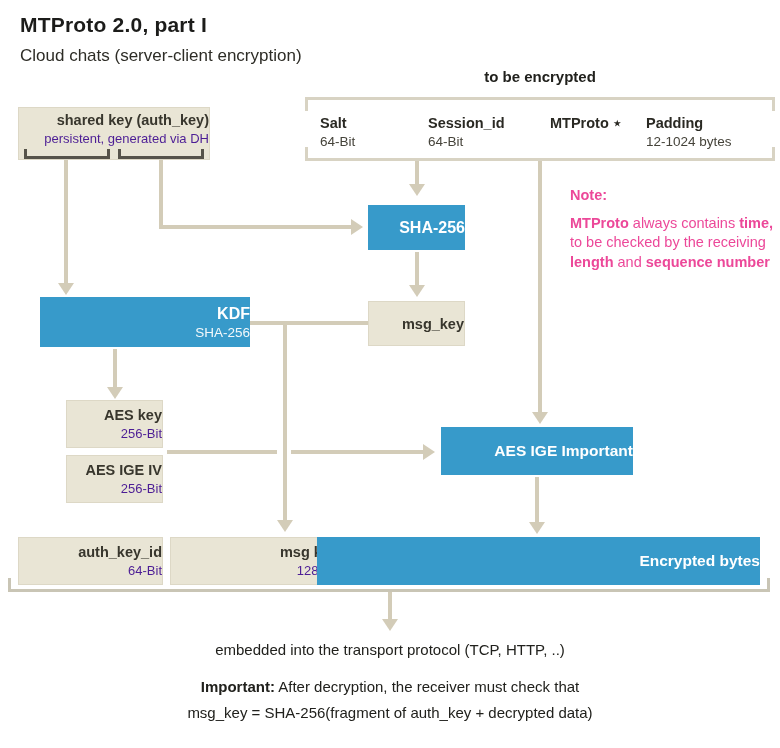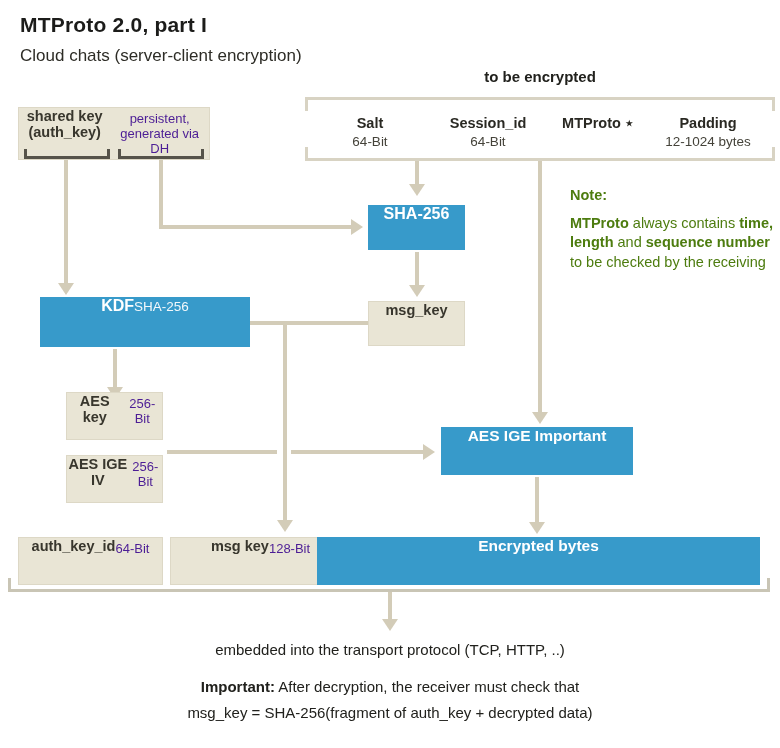--- a/index.html
+++ b/index.html
@@ -4,41 +4,41 @@
 <style>
   html,body{margin:0;padding:0;background:#ffffff;}
   #canvas{
     position:relative;width:780px;height:748px;background:#ffffff;
     font-family:"Liberation Sans",sans-serif;color:#2d2c26;overflow:hidden;
   }
   .abs{position:absolute;}
   .t-title{font-size:21px;font-weight:bold;color:#1c1c1a;letter-spacing:.2px;}
   .t-sub{font-size:17px;color:#2d2c26;}
   .grp-label{font-size:15px;font-weight:bold;text-align:center;color:#21211d;}
-  .field{position:absolute;text-align:center;}
+  .field{position:absolute;text-align:left;}
   .field .fname{font-size:14.5px;font-weight:bold;color:#2a2923;}
   .field .fsize{font-size:13.5px;color:#45433a;margin-top:3px;}
-  .box{position:absolute;display:flex;flex-direction:row;justify-content:center;
-       align-items:flex-start;text-align:center;box-sizing:border-box;}
+  .box{position:absolute;display:flex;flex-direction:column;justify-content:center;
+       align-items:flex-end;text-align:center;box-sizing:border-box;}
   .box-beige{background:#e9e5d5;border:1px solid #ddd8c6;color:#38362d;}
   .box-blue{background:#379aca;color:#ffffff;}
   .b-title{font-size:14.5px;font-weight:bold;}
   .b-sub{font-size:13px;color:#4c1d95;margin-top:3px;}
   .b-sub-blue{font-size:13.5px;color:#f2f8fb;margin-top:2px;}
   .b-big{font-size:16px;font-weight:bold;}
   .b-med{font-size:15.5px;font-weight:bold;}
   .line{position:absolute;background:#d3ccb8;}
   .bkt{position:absolute;background:#d8d3c3;}
   .dark{position:absolute;background:#56534a;}
   .gray{position:absolute;background:#c9c5b5;}
   .ah{position:absolute;width:0;height:0;}
   .ah-down{border-left:8px solid transparent;border-right:8px solid transparent;border-top:12px solid #d3ccb8;}
   .ah-right{border-top:8px solid transparent;border-bottom:8px solid transparent;border-left:12px solid #d3ccb8;}
   .ah-left{border-top:8px solid transparent;border-bottom:8px solid transparent;border-right:12px solid #d3ccb8;}
-  .note{position:absolute;left:570px;top:186px;width:210px;font-size:14.5px;line-height:19.5px;color:#4d7c0f;}
+  .note{position:absolute;left:570px;top:186px;width:210px;font-size:14.5px;line-height:19.5px;color:#ec4899;}
   .note .nh{font-weight:bold;margin-bottom:8px;}
   .bold{font-weight:bold;}
   .footer-line{position:absolute;left:0;width:780px;text-align:center;font-size:15px;color:#21211d;}
 </style>
 </head>
 <body>
 
 <div id="canvas">
 
   <div class="abs t-title" style="left:20px;top:13px;">MTProto 2.0, part I</div>
@@ -114,21 +114,21 @@
   <div class="ah ah-down" style="left:277px;top:520px;"></div>
 
   <div class="box box-blue" style="left:8px;top:297px;width:210px;height:50px;margin-left:32px;">
     <div class="b-big">KDF</div>
     <div class="b-sub-blue">SHA-256</div>
   </div>
 
   <div class="line" style="left:113px;top:349px;width:4px;height:39px;"></div>
   <div class="ah ah-down" style="left:107px;top:387px;"></div>
 
-  <div class="box box-beige" style="left:66px;top:392px;width:97px;height:48px;">
+  <div class="box box-beige" style="left:66px;top:400px;width:97px;height:48px;">
     <div class="b-title">AES key</div>
     <div class="b-sub">256-Bit</div>
   </div>
   <div class="box box-beige" style="left:66px;top:455px;width:97px;height:48px;">
     <div class="b-title">AES IGE IV</div>
     <div class="b-sub">256-Bit</div>
   </div>
 
   <div class="line" style="left:167px;top:450px;width:110px;height:4px;"></div>
   <div class="line" style="left:291px;top:450px;width:132px;height:4px;"></div>
@@ -155,21 +155,21 @@
 
   <div class="gray" style="left:8px;top:589px;width:762px;height:3px;"></div>
   <div class="gray" style="left:8px;top:578px;width:3px;height:14px;"></div>
   <div class="gray" style="left:767px;top:578px;width:3px;height:14px;"></div>
   <div class="line" style="left:388px;top:592px;width:4px;height:28px;"></div>
   <div class="ah ah-down" style="left:382px;top:619px;"></div>
 
   <div class="note">
     <div class="nh">Note:</div>
     <div><span class="bold">MTProto</span><span> always contains </span><span class="bold">time,</span></div>
+    <div>to be checked by the receiving</div>
     <div><span class="bold">length</span><span> and </span><span class="bold">sequence number</span></div>
-    <div>to be checked by the receiving</div>
   </div>
 
   <div class="footer-line" style="top:641px;">embedded into the transport protocol (TCP, HTTP, ..)</div>
   <div class="footer-line" style="top:678px;"><span class="bold">Important:</span><span> After decryption, the receiver must check that</span></div>
   <div class="footer-line" style="top:704px;">msg_key = SHA-256(fragment of auth_key + decrypted data)</div>
 
 </div>
 
 </body></html>

